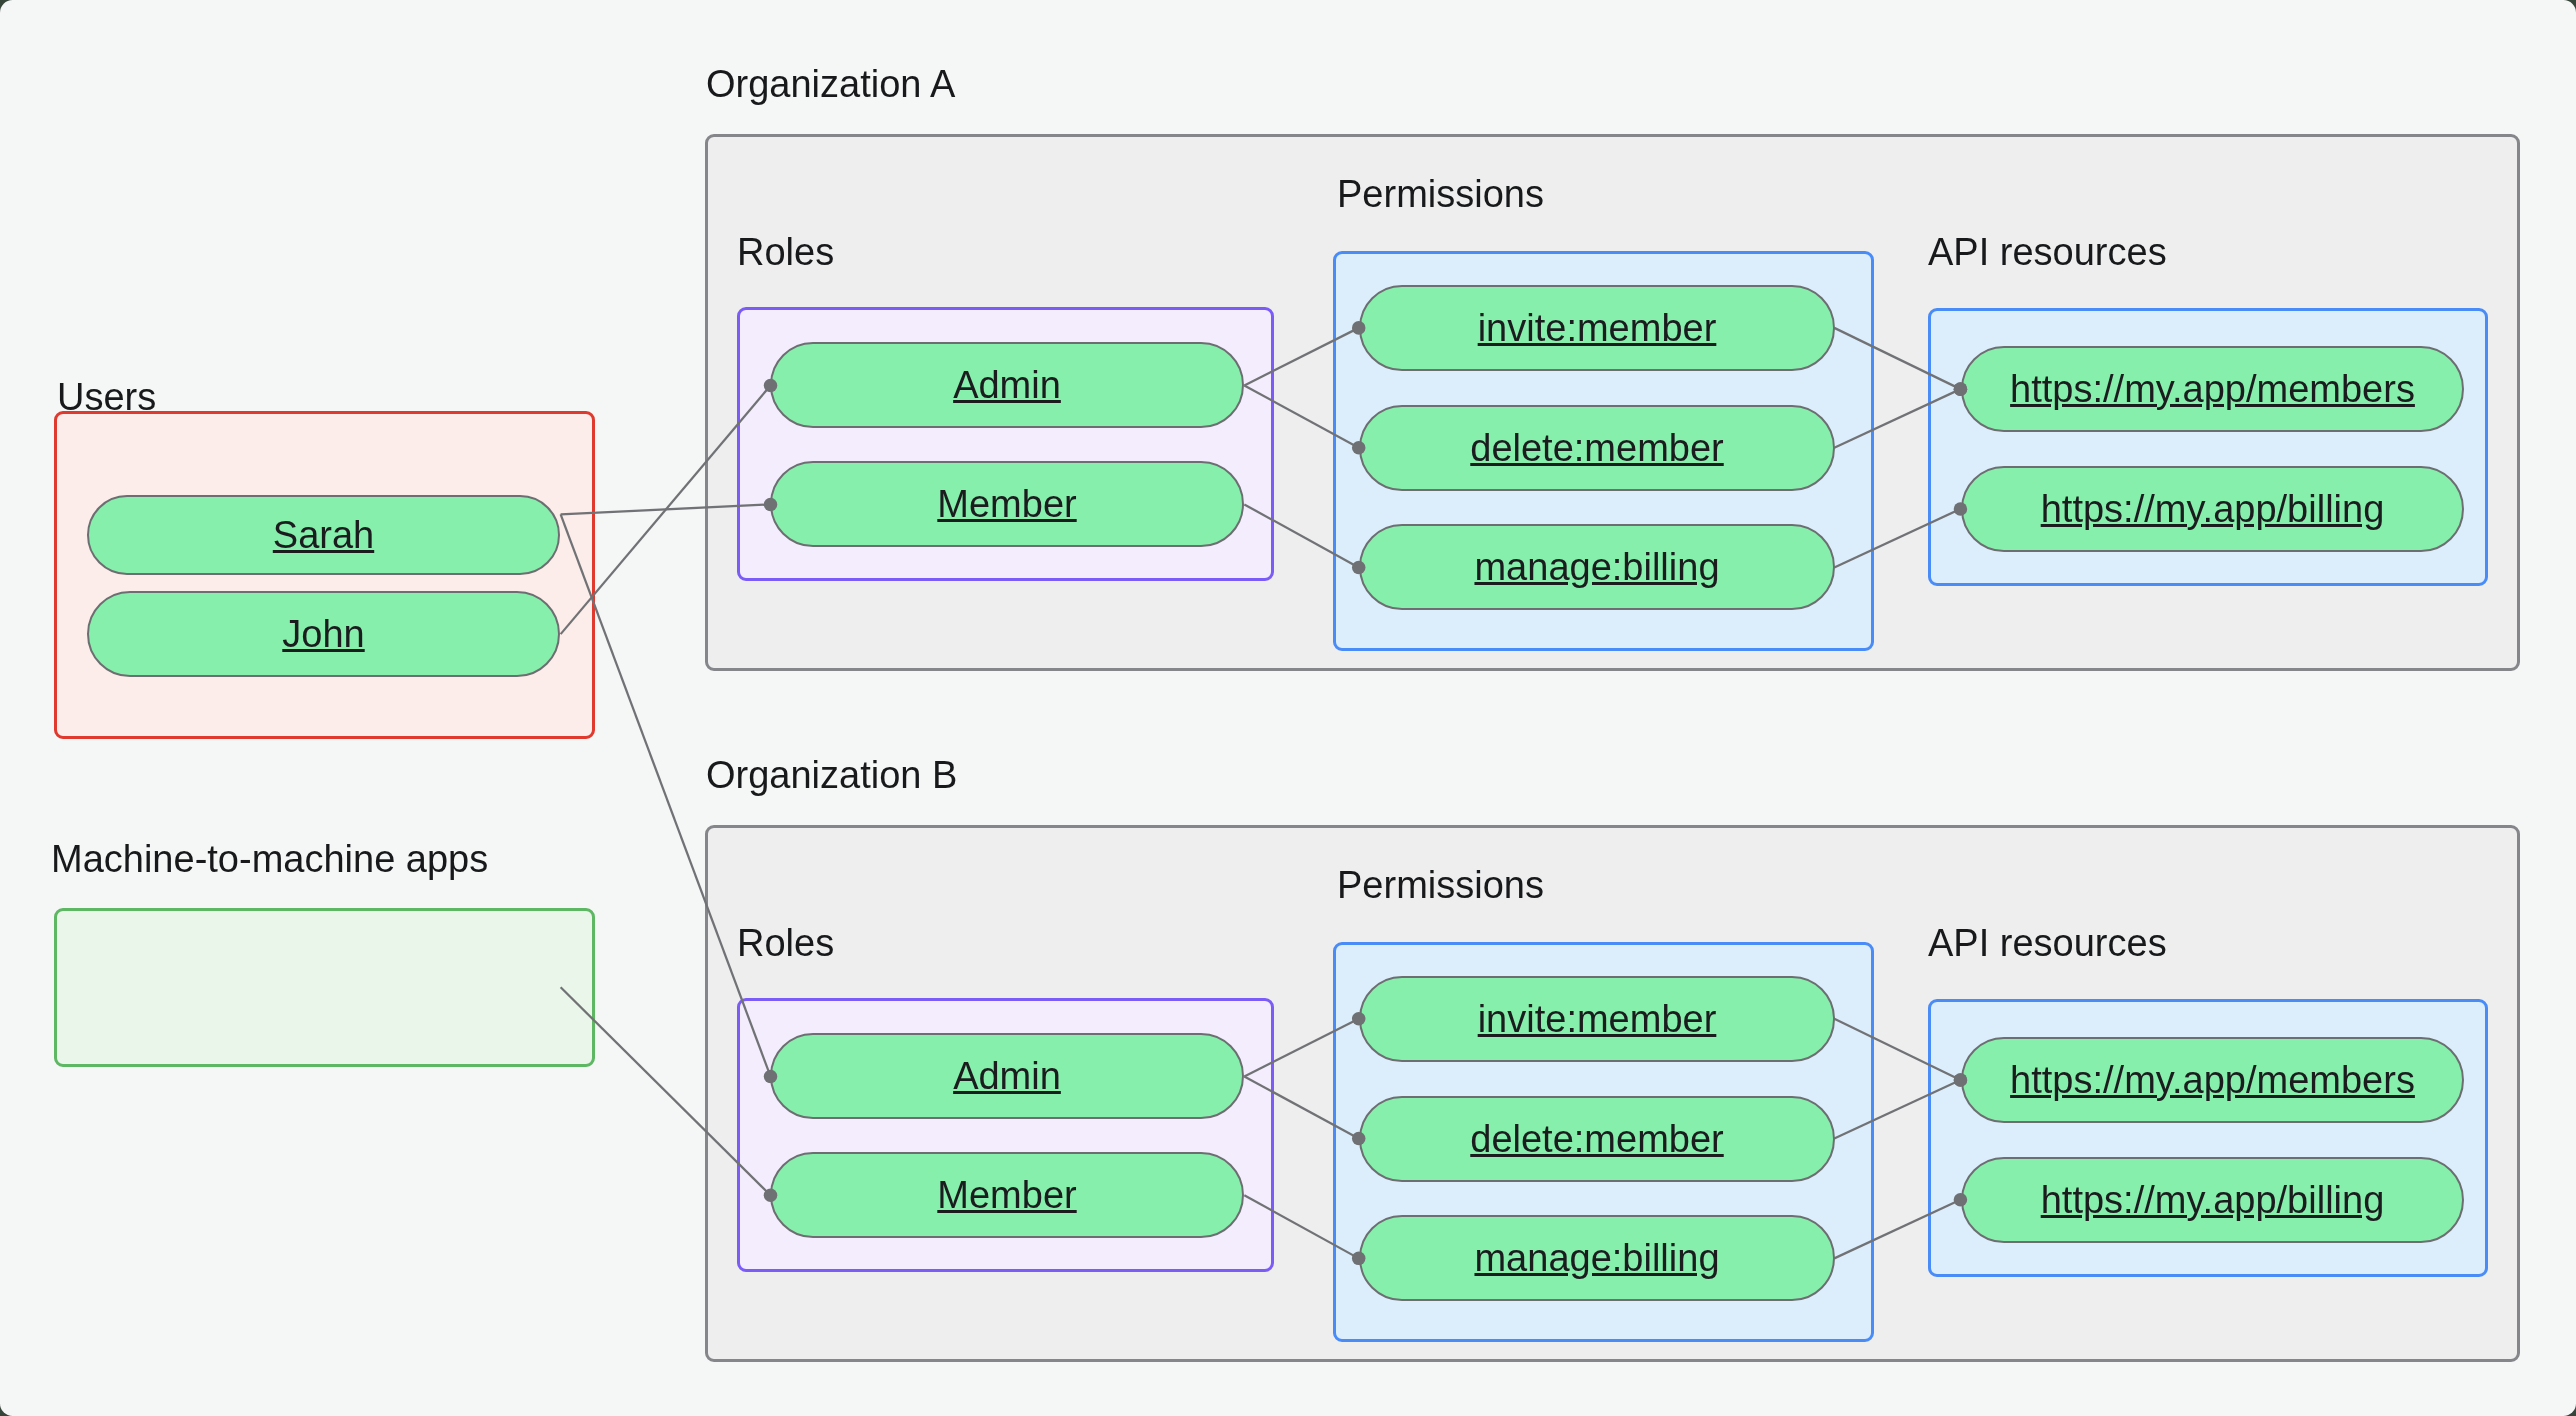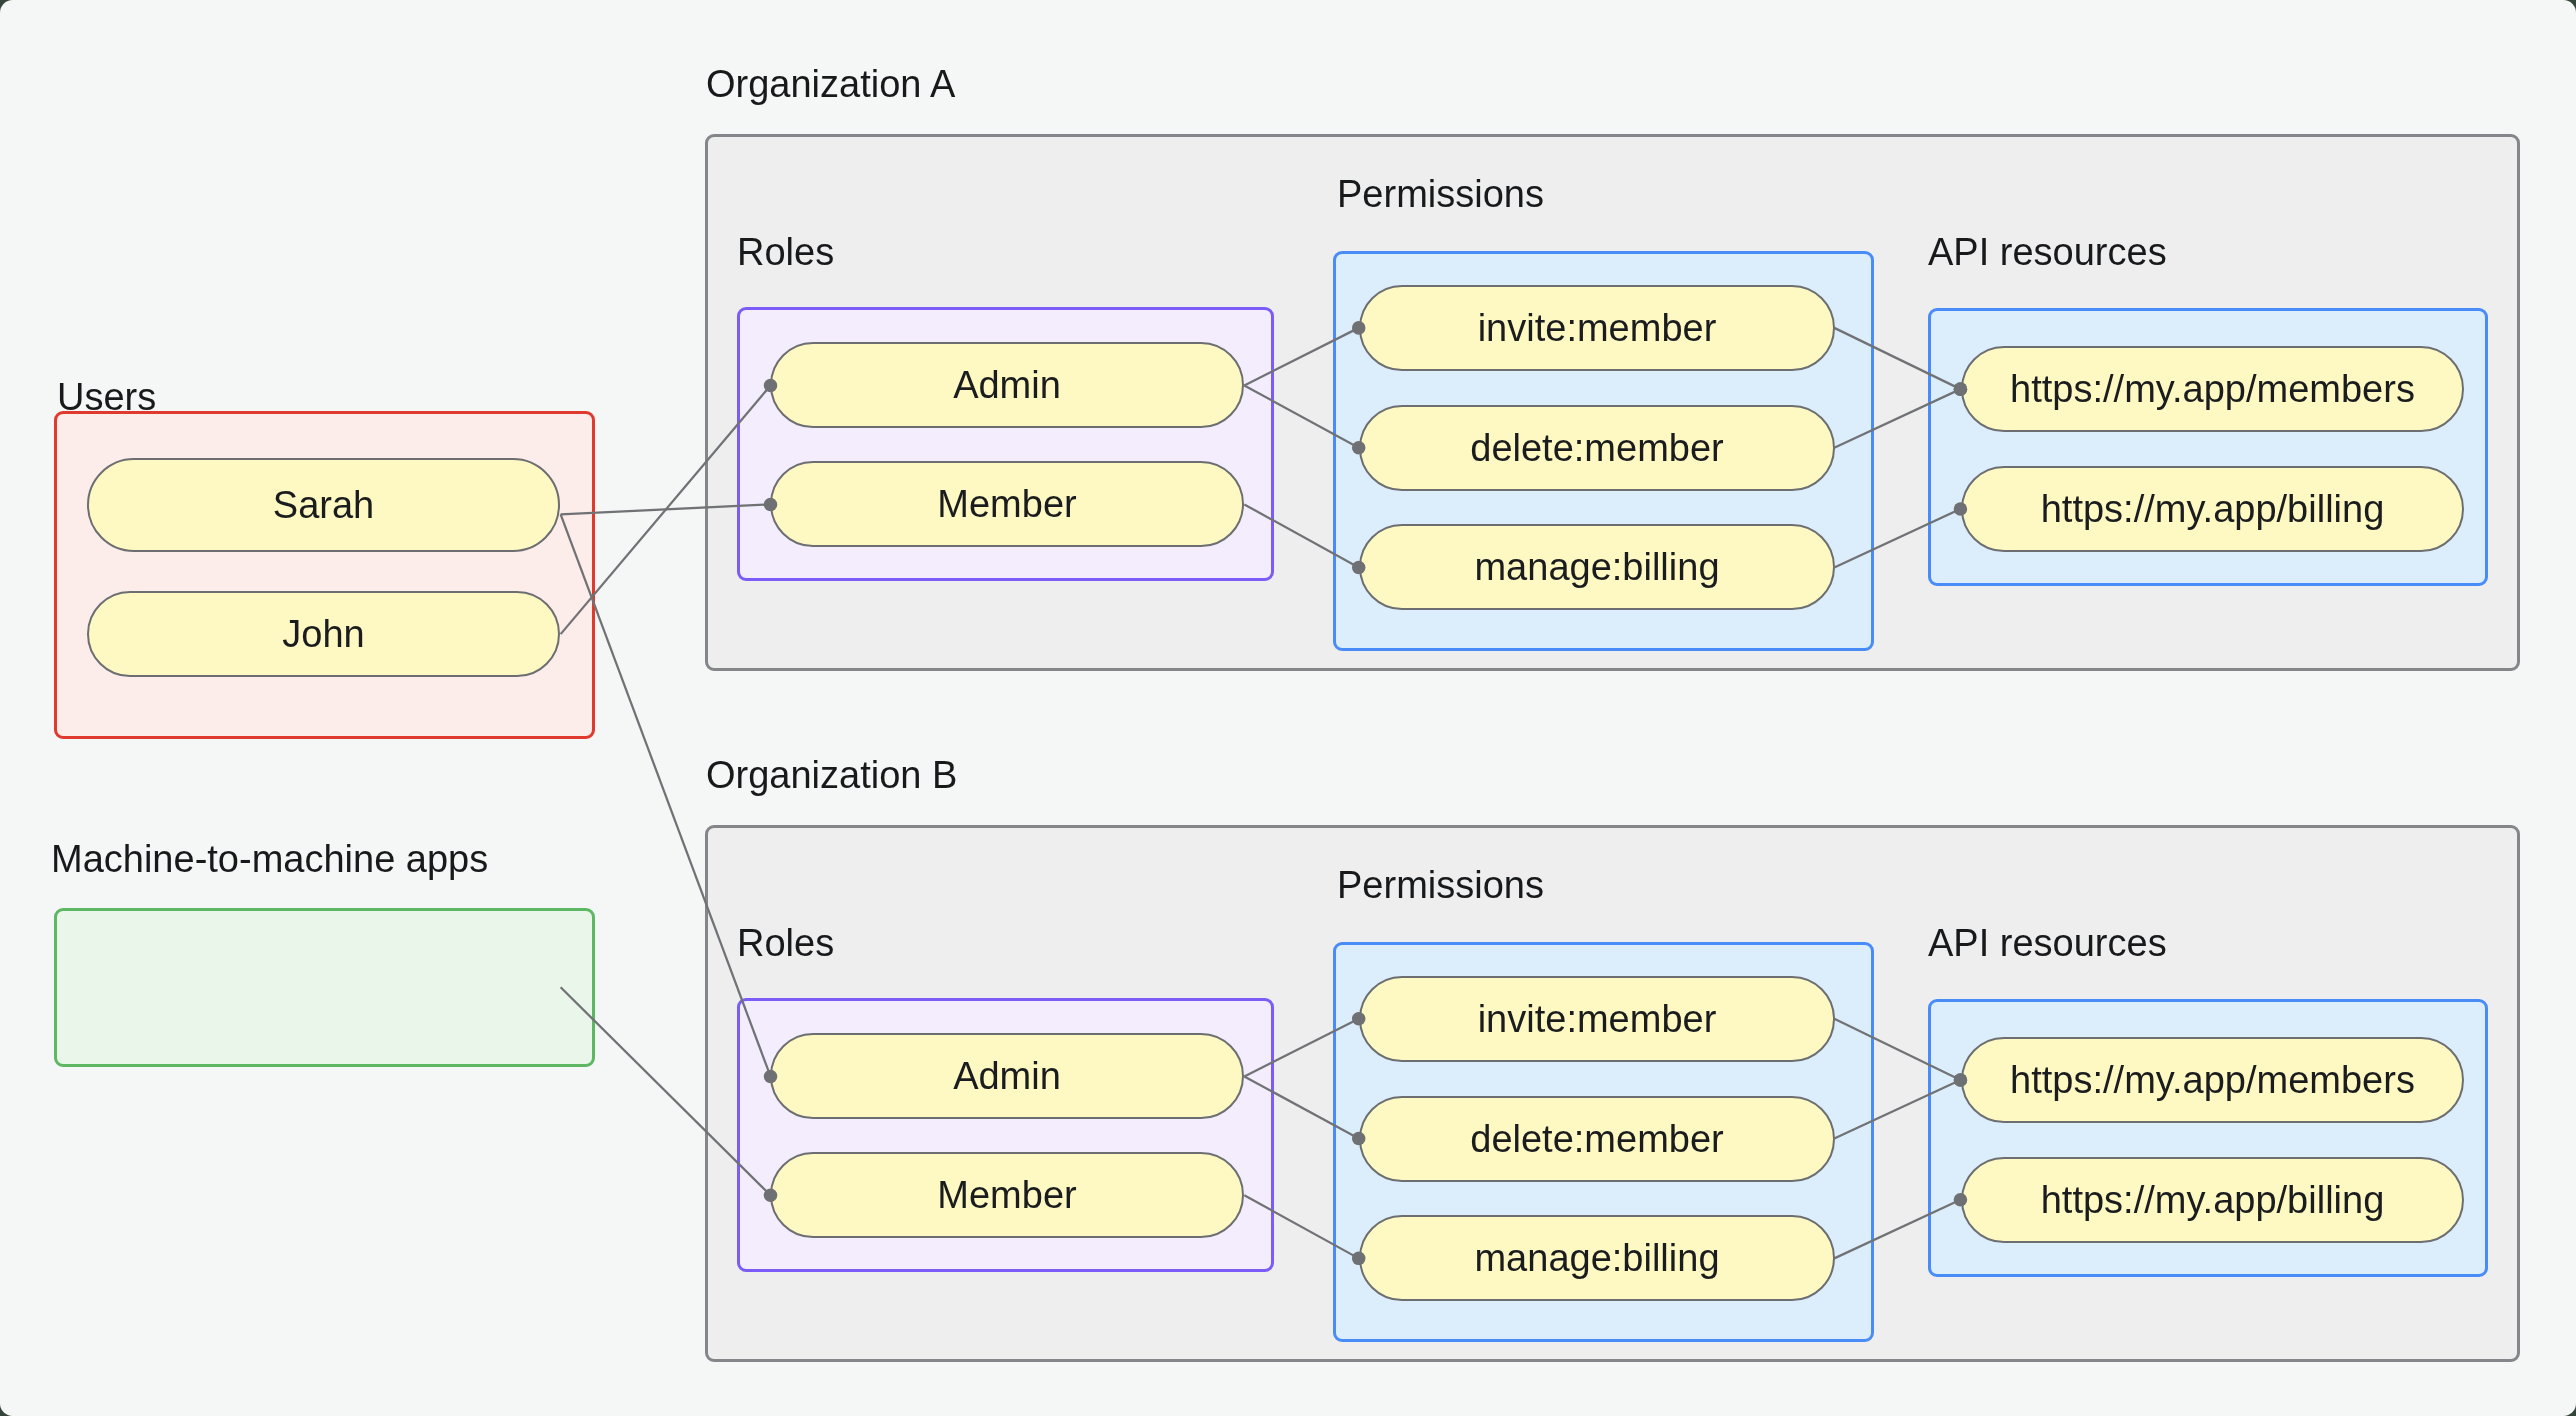--- a/index.html
+++ b/index.html
@@ -30,31 +30,32 @@
     border-radius: 9px;
   }
   .box.gray   { background: #eeeeef; border: 3.6px solid #85868a; }
   .box.red    { background: #fcecea; border: 3.6px solid #e0392e; }
   .box.green  { background: #e9f6e9; border: 3.6px solid #5eb763; }
   .box.purple { background: #f3edfd; border: 3.6px solid #7c5cf7; }
   .box.blue   { background: #dceefc; border: 3.6px solid #4a8cf7; }
   .pill {
     position: absolute;
     box-sizing: border-box;
-    background: #fef9c3;
+    background: #86efac;
     border: 2.3px solid #6d6e71;
     border-radius: 86px;
     display: flex;
     align-items: center;
     justify-content: center;
     font-size: 38px;
     font-weight: 400;
     color: #1a1c1e;
     z-index: 2;
     white-space: nowrap;
+    text-decoration: underline;
   }
   svg.layer {
     position: absolute;
     left: 0; top: 0;
     width: 2576px; height: 1416px;
     pointer-events: none;
   }
   #edge-layer { z-index: 1; }
   #dot-layer  { z-index: 3; }
   #edge-layer line { stroke: #717275; stroke-width: 2.5; }
@@ -81,21 +82,21 @@
       <line x1="1381" y1="1195" x2="1508" y2="1131"></line>
       <line x1="1381" y1="1195" x2="1508" y2="1264"></line>
       <line x1="1381" y1="1327" x2="1508" y2="1397"></line>
       <line x1="2036" y1="1131" x2="2176" y2="1199"></line>
       <line x1="2036" y1="1264" x2="2176" y2="1199"></line>
       <line x1="2036" y1="1397" x2="2176" y2="1332"></line>
     </svg>
 
   <div class="lbl" style="left:57px; top:334px;margin-top:42px;">Users</div>
   <div class="box red" style="left:54px; top:411px; width:541px; height:328px;"></div>
-  <div class="pill" style="left:87px; top:458px; width:473px; height:94px;">Sarah</div>
+  <div class="pill" style="left:87px; top:495px; width:473px; height:80px;">Sarah</div>
   <div class="pill" style="left:87px; top:591px; width:473px; height:86px;">John</div>
 
   <div class="lbl" style="left:51px; top:838px;">Machine-to-machine apps</div>
   <div class="box green" style="left:54px; top:908px; width:541px; height:159px;"></div>
 
   <div class="lbl" style="left:706px; top:63px;">Organization A</div>
   <div class="box gray" style="left:705px; top:134px; width:1815px; height:537px;"></div>
 
   <div class="lbl" style="left:737px; top:231px;">Roles</div>
   <div class="box purple" style="left:737px; top:307px; width:537px; height:274px;"></div>

